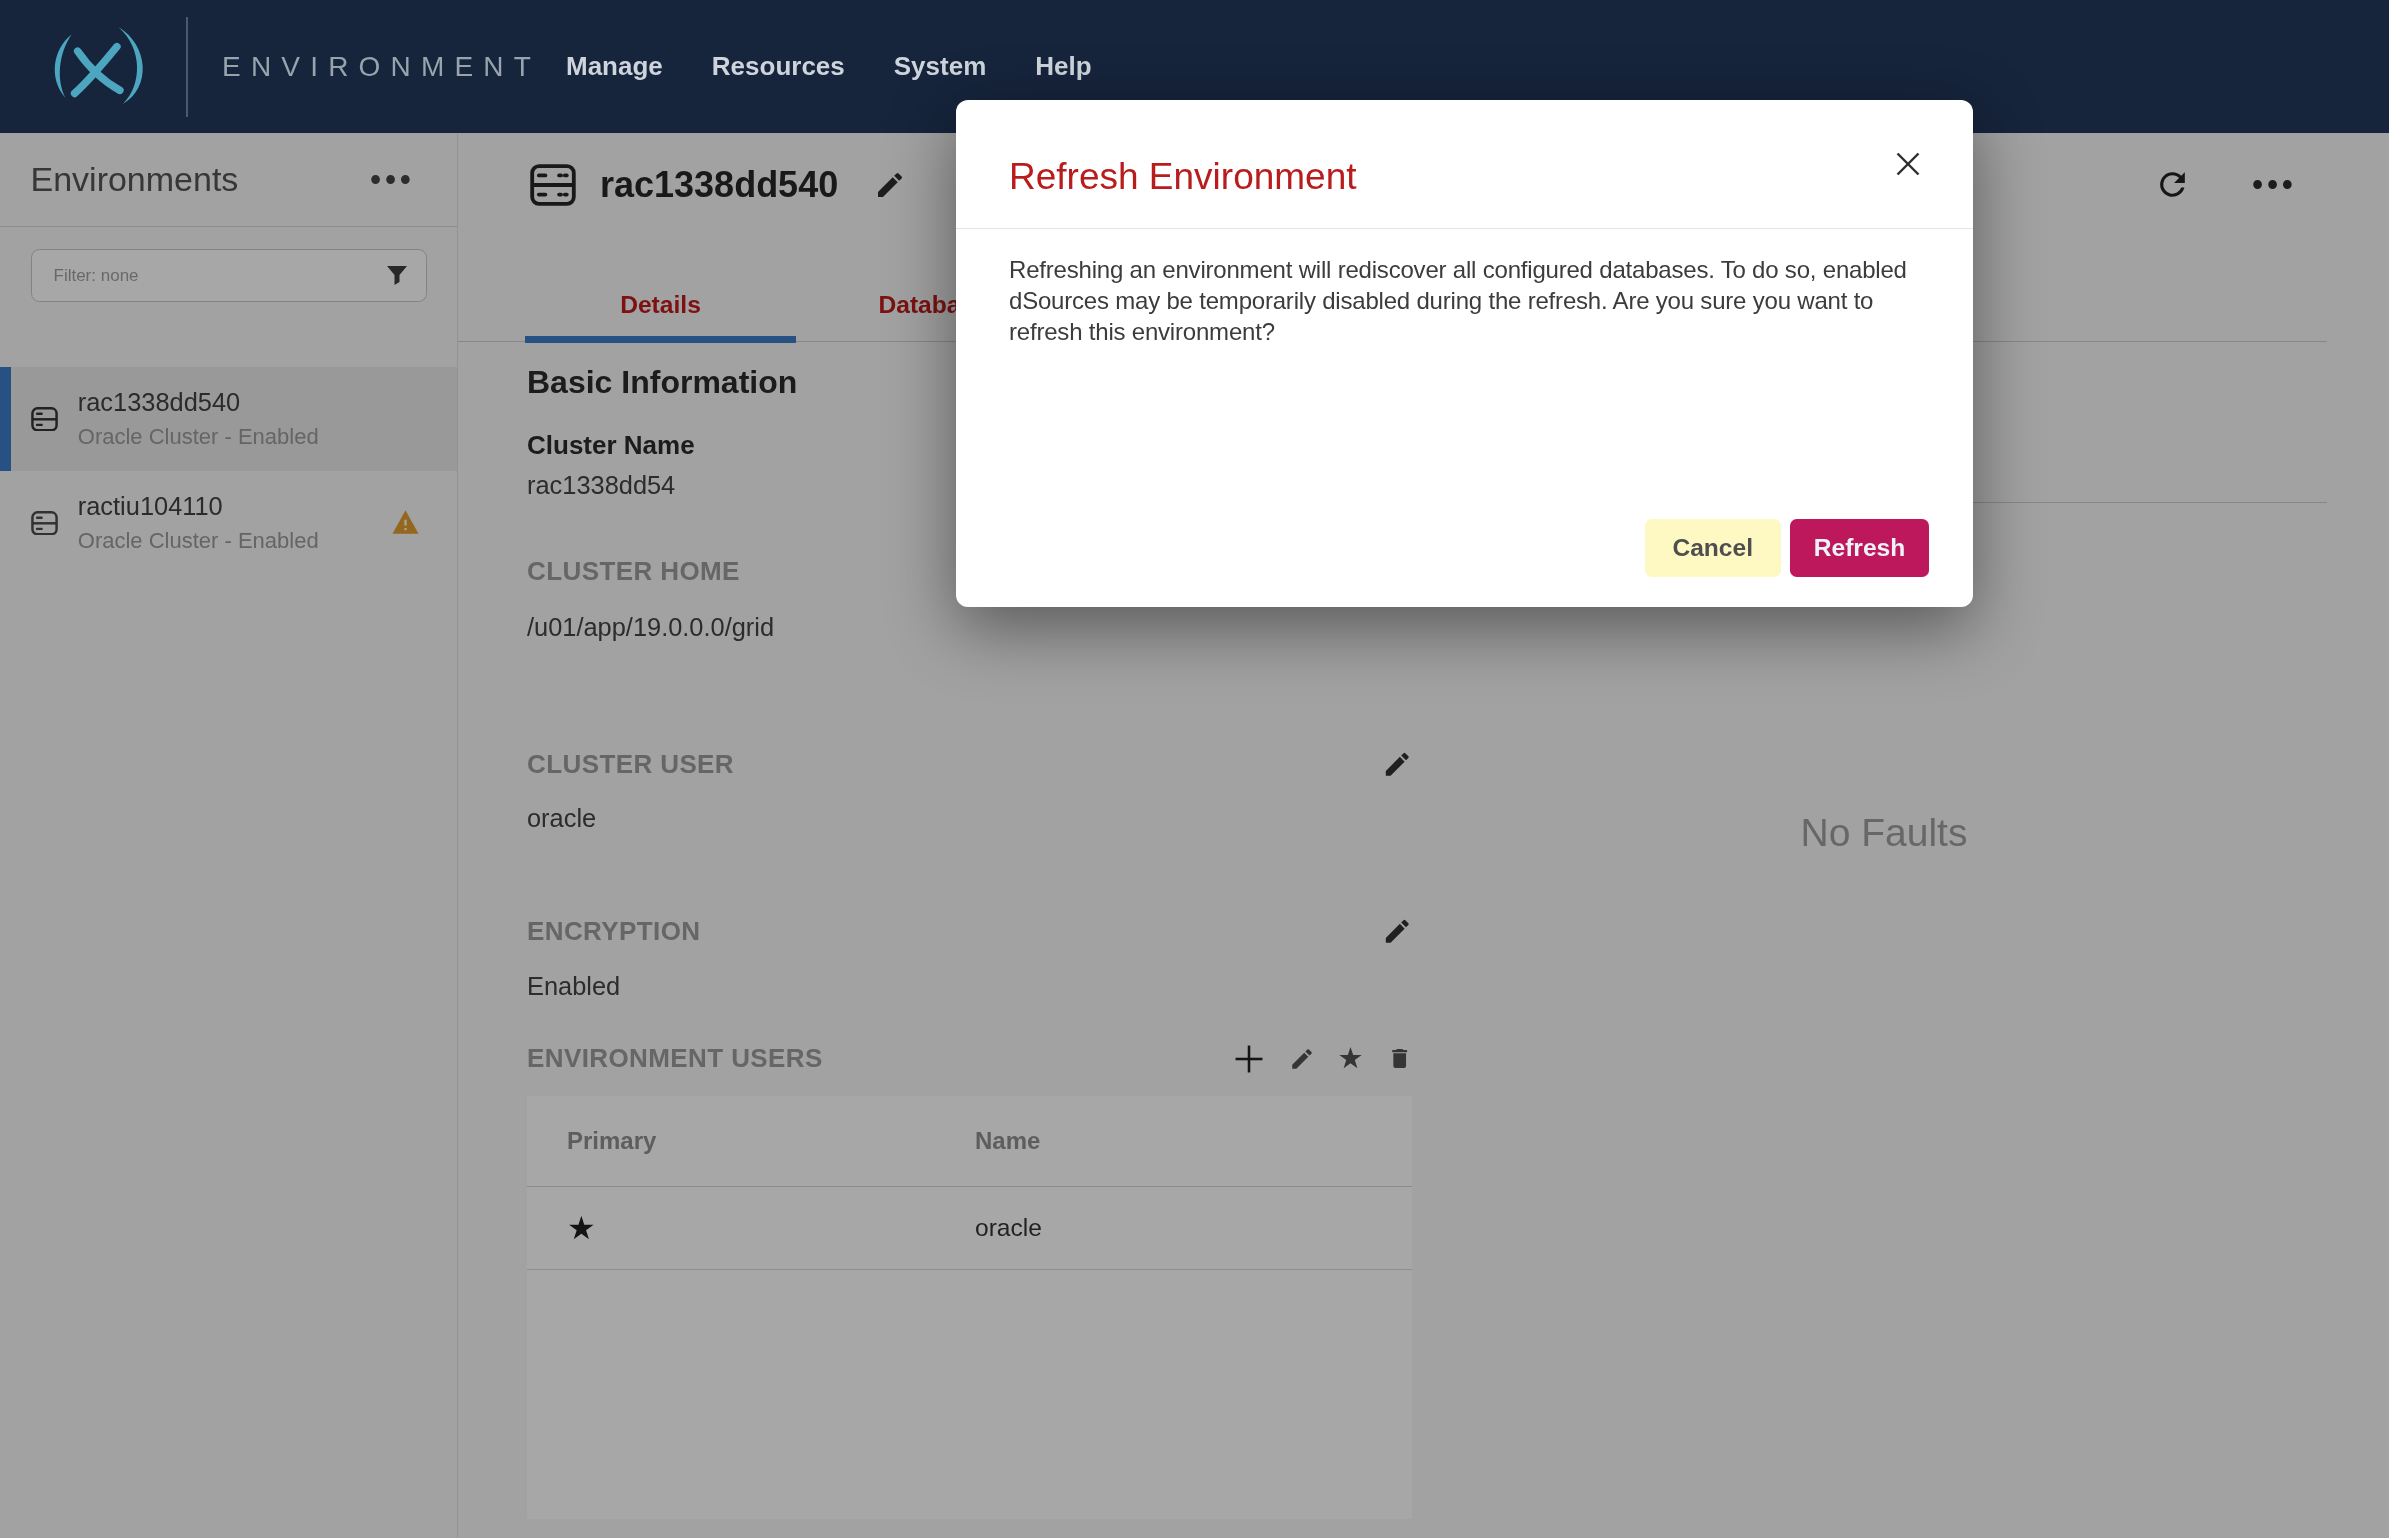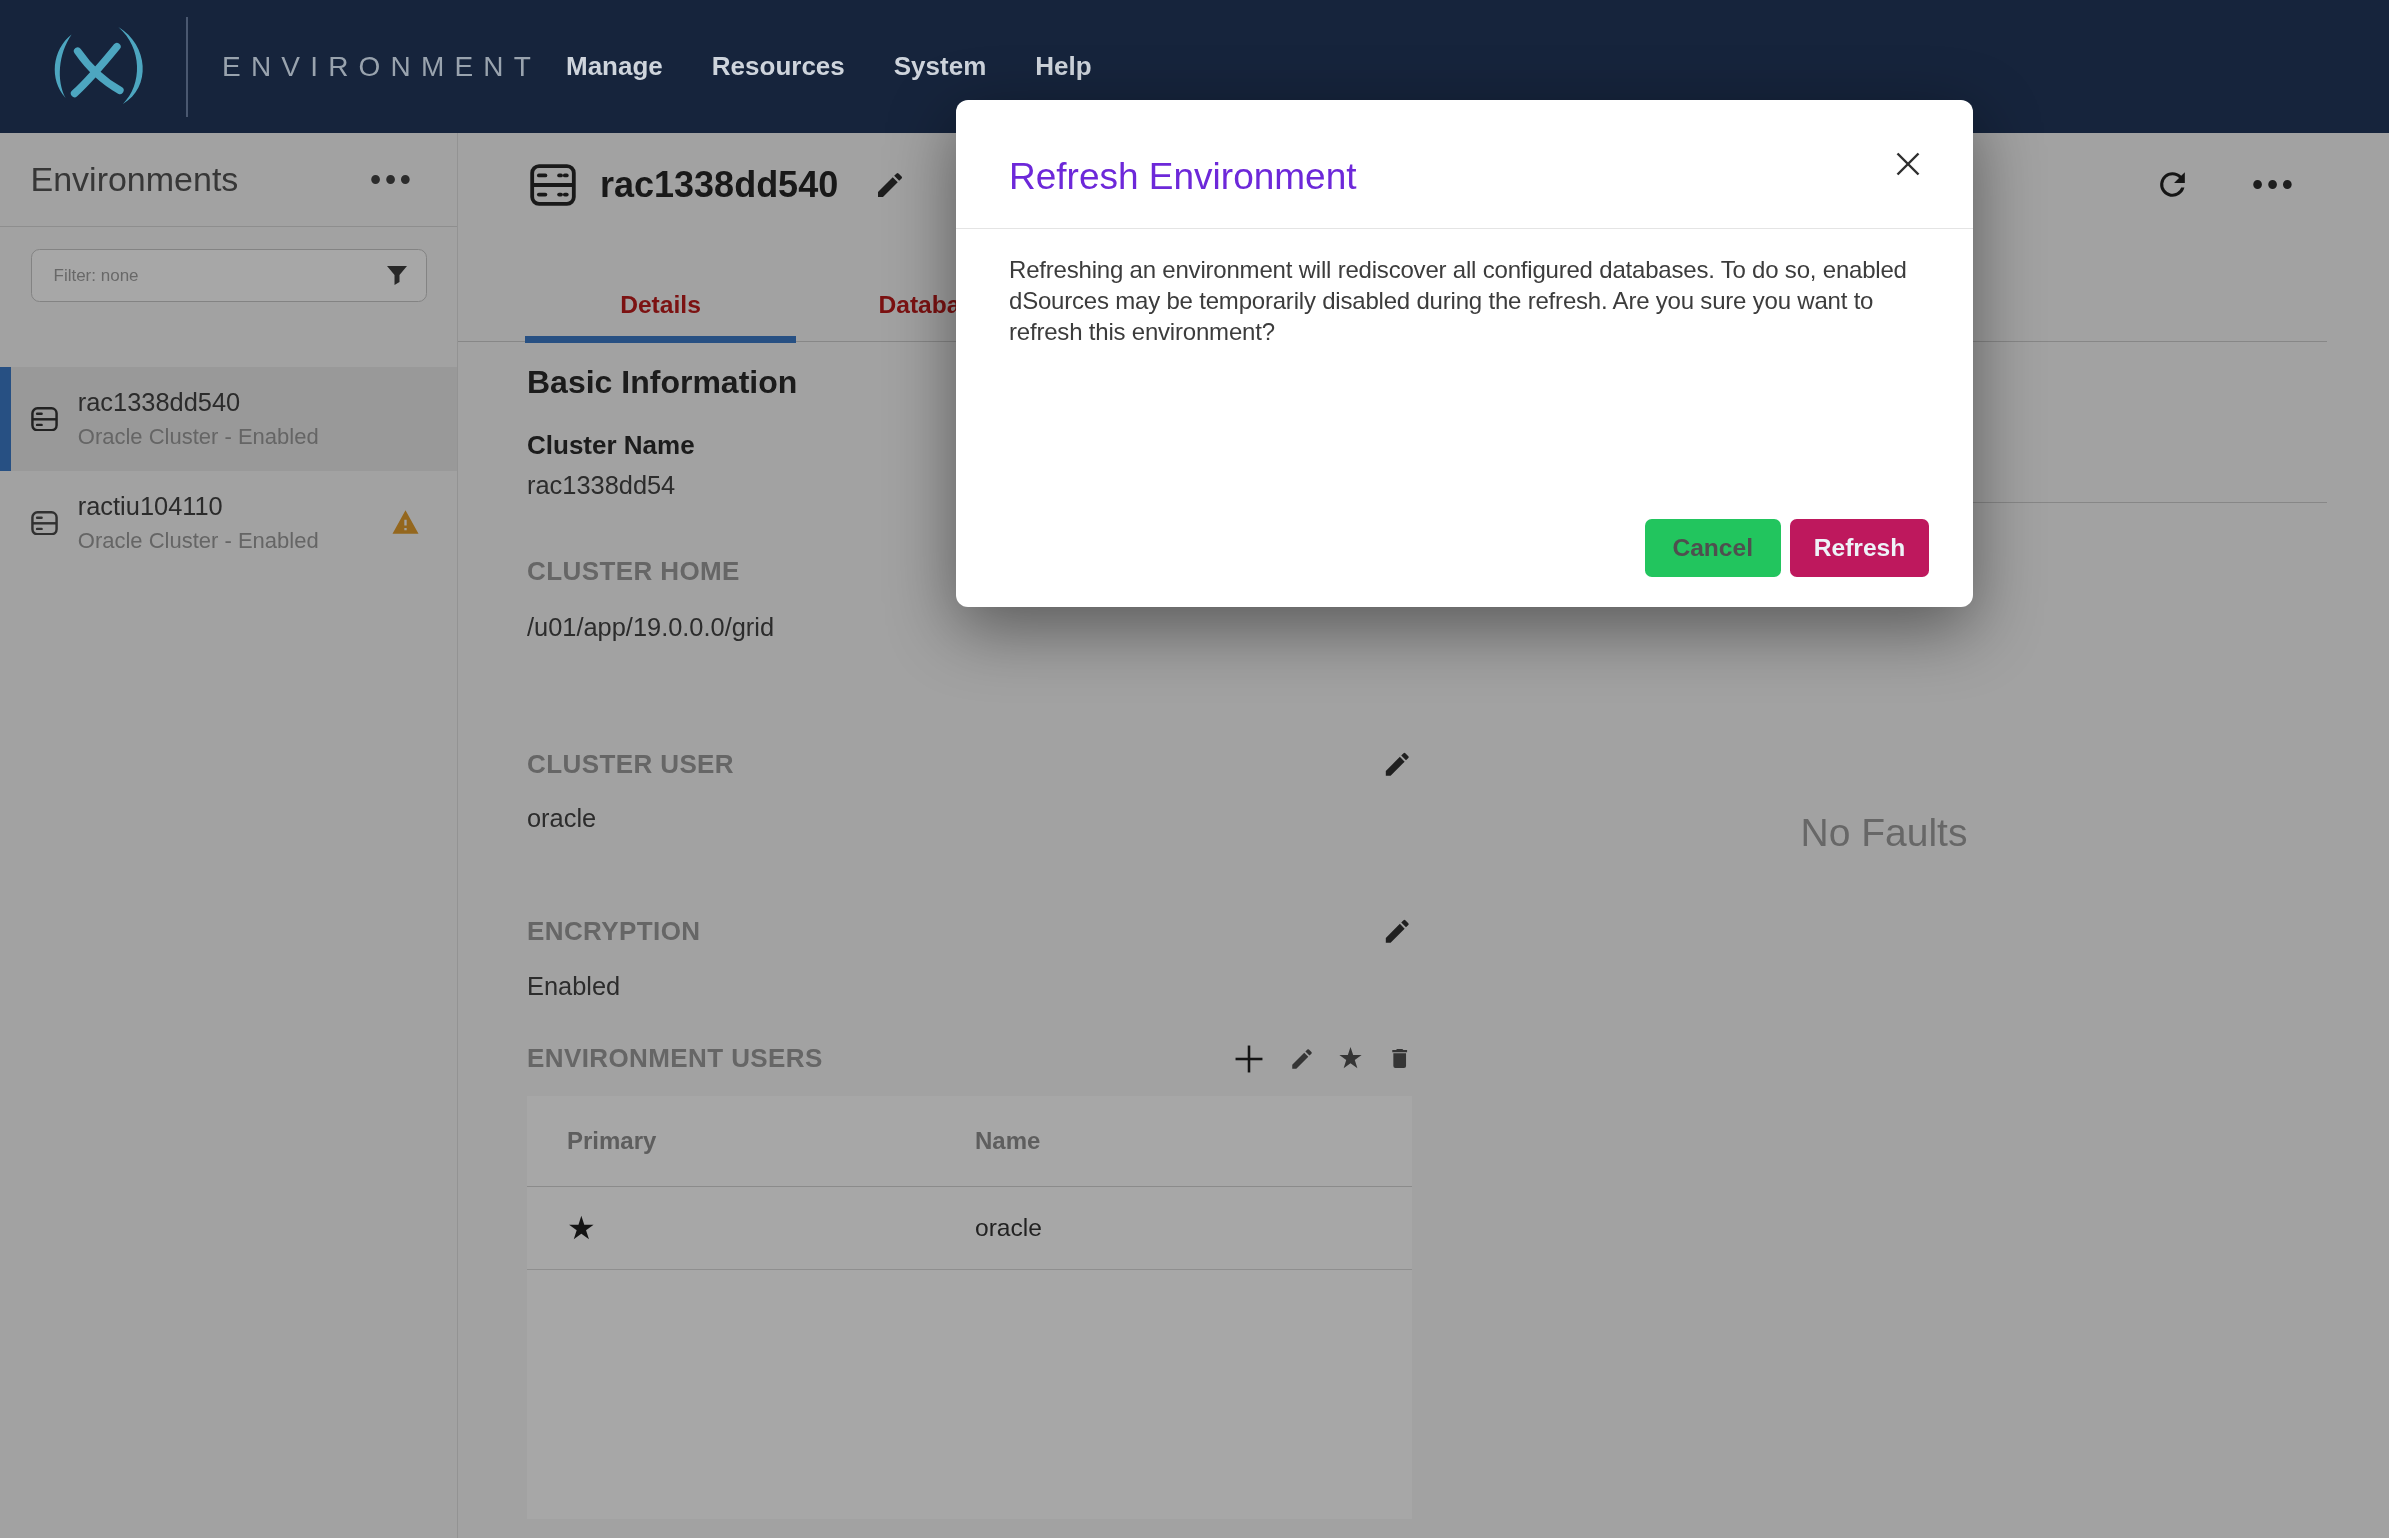--- a/index.html
+++ b/index.html
@@ -108,29 +108,29 @@
   .no-faults { margin-top:308px; text-align:center; font-size:39px; color:#9a9a9a; }
 
   
   .overlay { position:absolute; left:0; top:133px; right:0; bottom:0;
              background:rgba(0,0,0,0.33); z-index:40; }
   .modal { position:absolute; left:956px; top:100px; width:1017px; height:507px;
            background:#fff; border-radius:12px; z-index:60;
            box-shadow:0 20.3px 68px rgba(0,0,0,0.45); }
   .modal-header { height:129px; display:flex; align-items:center;
                   padding-left:53px; border-bottom:1.7px solid #e4e4e4; }
-  .modal-title { font-size:37px; font-weight:400; color:#6d28d9;margin-top:25px; }
+  .modal-title { font-size:37px; font-weight:400; color:#b91c1c;margin-top:25px; }
   .modal-close { margin-left:auto; margin-right:47px; width:36px; height:36px;
                  color:#2e2e2e; cursor:pointer; }
   .modal-body { margin:25.4px 49px 0 53px; font-size:24px; line-height:31px;
                 color:#3c3c3c; letter-spacing:-0.2px; }
   .modal-footer { position:absolute; right:44px; bottom:30.5px; display:flex; gap:9.3px; }
   .btn { height:58px; border:0; border-radius:6.8px; font-family:inherit;
          font-size:24.6px; font-weight:700; cursor:pointer; }
-  .btn-cancel { width:136px; background:#22c55e; color:#4f4f4f; }
+  .btn-cancel { width:136px; background:#fef9c3; color:#4f4f4f; }
   .btn-primary { width:139px; background:#be185d; color:#eef3f8; }
 </style>
 </head>
 <body>
 
 <div class="nav">
   <svg class="nav-logo" viewBox="0 0 150 110">
     <path d="M42,14 C16,34 12,74 34,98 C22,76 24,40 42,14 Z" fill="currentColor"></path>
     <path d="M104,4 C144,28 148,84 110,106 C136,80 136,32 104,4 Z" fill="currentColor"></path>
     <path d="M50,36 C68,62 88,78 106,88" fill="none" stroke="currentColor" stroke-width="10" stroke-linecap="round"></path>

